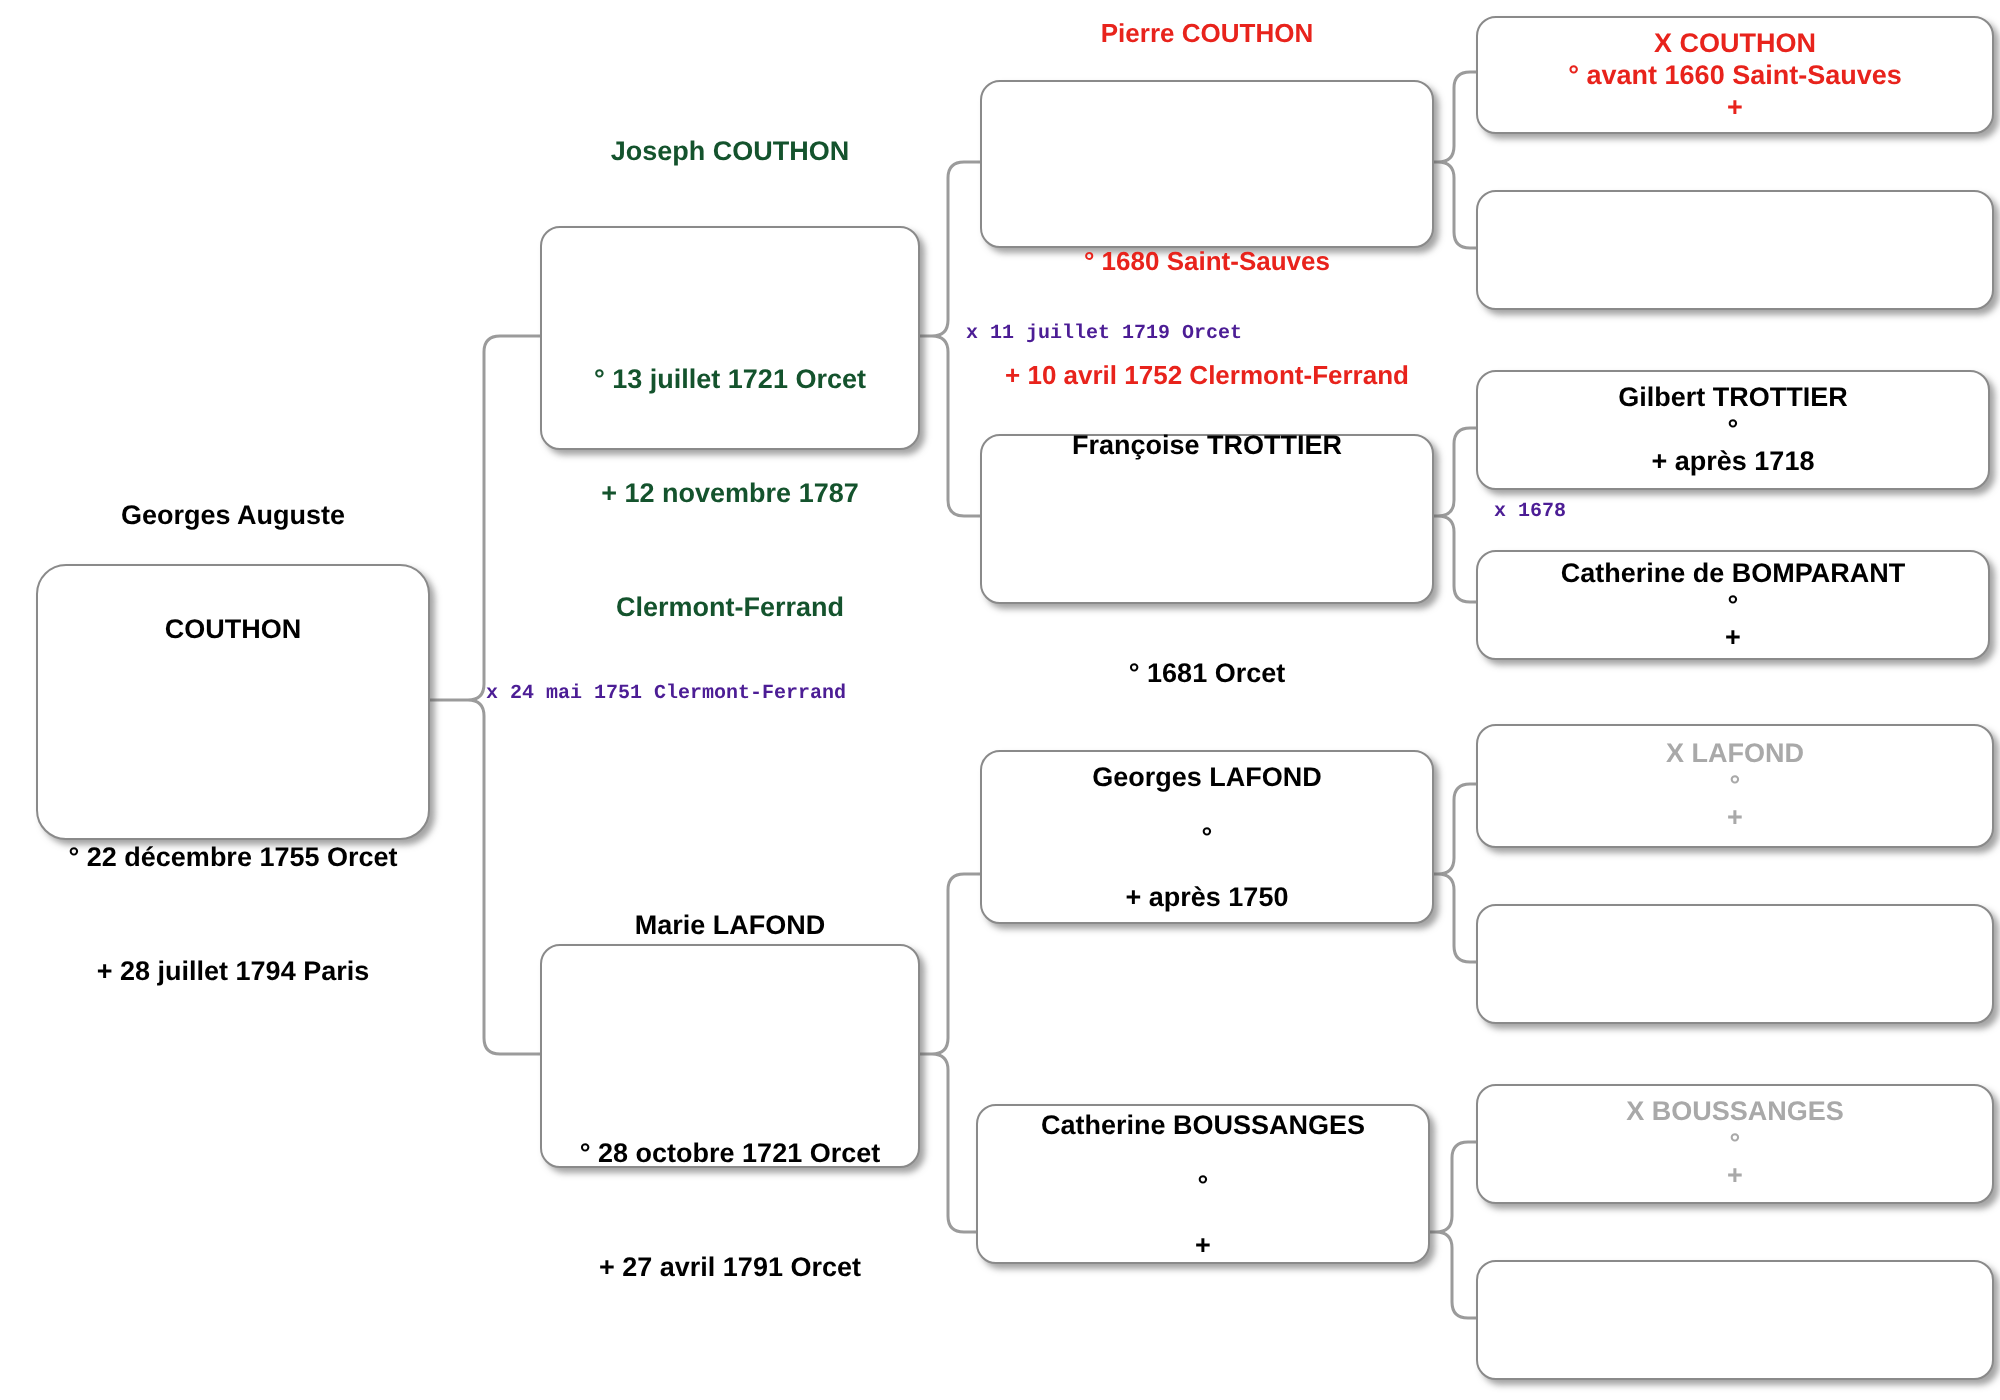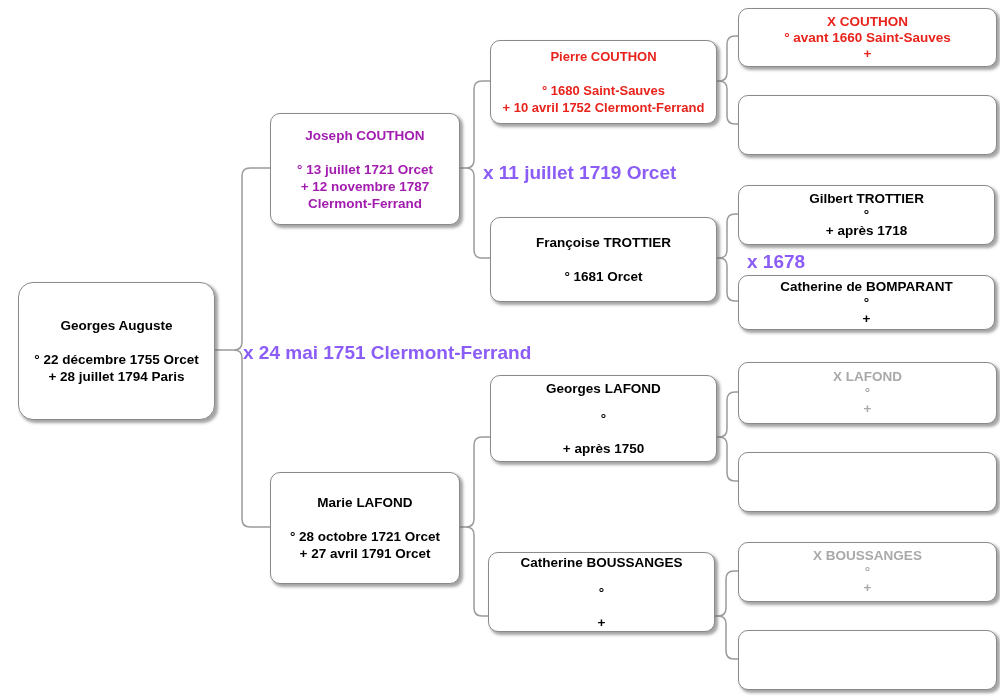--- a/index.html
+++ b/index.html
@@ -9,50 +9,51 @@
   }
   #connectors{position:absolute;left:0;top:0;z-index:1;}
   .pbox{
     position:absolute;z-index:2;background:#ffffff;
     border:1.5px solid #8a8a8a;border-radius:10px;
     box-shadow:2.5px 2.5px 3px rgba(90,90,90,.55);
     display:flex;flex-direction:column;justify-content:center;
     text-align:center;font-size:13.5px;color:#000;
   }
   .line{white-space:nowrap;overflow:visible;}
-  .lh17 .line{min-height:17px;line-height:17px;}
+  .lh17 .line{min-height:17px;line-height:17px;margin-top:40px;}
   .lh16 .line{min-height:16px;line-height:16px;}
   .lh15 .line{min-height:15px;line-height:15px;}
   .mlabel{
-    position:absolute;z-index:2;font-size:19px;color:#8b5cf6;white-space:nowrap;
+    position:absolute;z-index:2;font-size:10px;color:#4c1d95;white-space:nowrap;font-family:Liberation Mono, monospace;
   }
 </style>
 </head>
 <body>
 
 <div class="stage">
 
   <svg id="connectors" width="1000" height="700">
       <path d="M 213 350 H 234 Q 242 350 242 342 V 176 Q 242 168 250 168 H 270 M 234 350 Q 242 350 242 358 V 519 Q 242 527 250 527 H 270" fill="none" stroke="#9b9b9b" stroke-width="1.5"></path>
       <path d="M 458 168 H 466 Q 474 168 474 160 V 89 Q 474 81 482 81 H 490 M 466 168 Q 474 168 474 176 V 250 Q 474 258 482 258 H 490" fill="none" stroke="#9b9b9b" stroke-width="1.5"></path>
       <path d="M 458 527 H 466 Q 474 527 474 519 V 445 Q 474 437 482 437 H 490 M 466 527 Q 474 527 474 535 V 608 Q 474 616 482 616 H 490" fill="none" stroke="#9b9b9b" stroke-width="1.5"></path>
       <path d="M 715 81 H 719 Q 727 81 727 73 V 44 Q 727 36 735 36 H 738 M 719 81 Q 727 81 727 89 V 116 Q 727 124 735 124 H 738" fill="none" stroke="#9b9b9b" stroke-width="1.5"></path>
       <path d="M 715 258 H 719 Q 727 258 727 250 V 222 Q 727 214 735 214 H 738 M 719 258 Q 727 258 727 266 V 293 Q 727 301 735 301 H 738" fill="none" stroke="#9b9b9b" stroke-width="1.5"></path>
       <path d="M 715 437 H 719 Q 727 437 727 429 V 400 Q 727 392 735 392 H 738 M 719 437 Q 727 437 727 445 V 473 Q 727 481 735 481 H 738" fill="none" stroke="#9b9b9b" stroke-width="1.5"></path>
       <path d="M 713 616 H 718 Q 726 616 726 608 V 579 Q 726 571 734 571 H 738 M 718 616 Q 726 616 726 624 V 651 Q 726 659 734 659 H 738" fill="none" stroke="#9b9b9b" stroke-width="1.5"></path>
     </svg>
 
   <div class="pbox lh17" style="left: 18px; top: 282px; width: 195px; height: 136px; color: rgb(0, 0, 0); border-color: rgb(138, 138, 138); border-radius: 15px;">
     <div class="line">Georges Auguste</div>
+    <div class="line">COUTHON</div>
     <div class="line"></div>
     <div class="line">° 22 décembre 1755 Orcet</div>
     <div class="line">+ 28 juillet 1794 Paris</div>
   </div>
 
-  <div class="pbox lh17" style="left: 270px; top: 113px; width: 188px; height: 110px; color: #a21caf; border-color: rgb(138, 138, 138);">
+  <div class="pbox lh17" style="left: 270px; top: 113px; width: 188px; height: 110px; color: #14532d; border-color: rgb(138, 138, 138);">
     <div class="line">Joseph COUTHON</div>
     <div class="line"></div>
     <div class="line">° 13 juillet 1721 Orcet</div>
     <div class="line">+ 12 novembre 1787</div>
     <div class="line">Clermont-Ferrand</div>
   </div>
 
   <div class="pbox lh17" style="left: 270px; top: 472px; width: 188px; height: 110px; color: rgb(0, 0, 0); border-color: rgb(138, 138, 138);">
     <div class="line">Marie LAFOND</div>
     <div class="line"></div>

